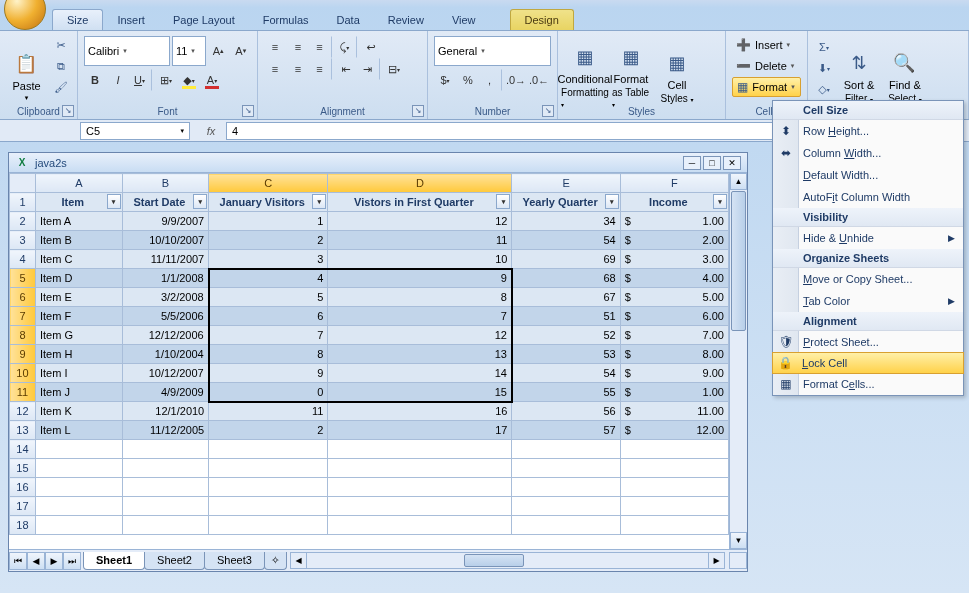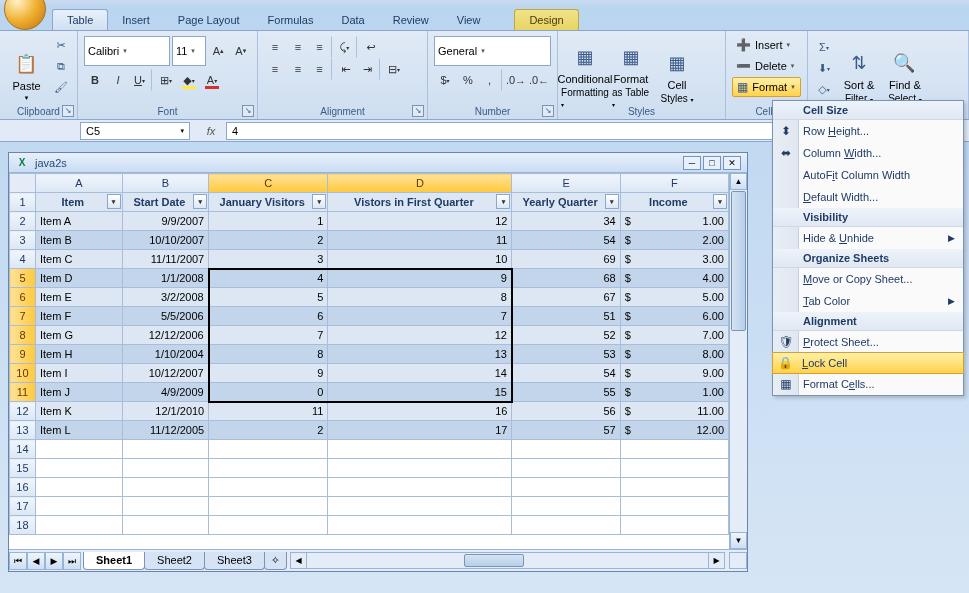--- a/index.html
+++ b/index.html
@@ -107,21 +107,21 @@
 .menu-item .m-icon { position: absolute; left: 5px; width: 16px; height: 16px; display: flex; align-items: center; justify-content: center; font-size: 12px; }
 .menu-item .ul { text-decoration: underline; }
 </style>
 </head>
 <body>
 
 <div style="position:relative;">
   <div class="office-btn"></div>
   <div class="top-strip"></div>
   <div class="tab-strip">
-    <div class="tab active">Table</div>
+    <div class="tab active">Size</div>
     <div class="tab">Insert</div>
     <div class="tab">Page Layout</div>
     <div class="tab">Formulas</div>
     <div class="tab">Data</div>
     <div class="tab">Review</div>
     <div class="tab">View</div>
     <div style="width:20px"></div>
     <div class="tab context">Design</div>
   </div>
 </div>
@@ -529,24 +529,24 @@
     <div class="menu-head">Cell Size</div>
     <div class="menu-item">
         <span class="m-icon">⬍</span>
         <span>Row <span class="ul">H</span>eight...</span>
       </div>
     <div class="menu-item">
         <span class="m-icon">⬌</span>
         <span>Column <span class="ul">W</span>idth...</span>
       </div>
     <div class="menu-item">
+        <span><span class="ul">D</span>efault Width...</span>
+      </div>
+    <div class="menu-item">
         <span>AutoF<span class="ul">i</span>t Column Width</span>
-      </div>
-    <div class="menu-item">
-        <span><span class="ul">D</span>efault Width...</span>
       </div>
     <div class="menu-head">Visibility</div>
     <div class="menu-item">
         <span>Hide &amp; <span class="ul">U</span>nhide</span>
         <span class="sub-arrow">▶</span>
       </div>
     <div class="menu-head">Organize Sheets</div>
     <div class="menu-item">
         <span><span class="ul">M</span>ove or Copy Sheet...</span>
       </div>

